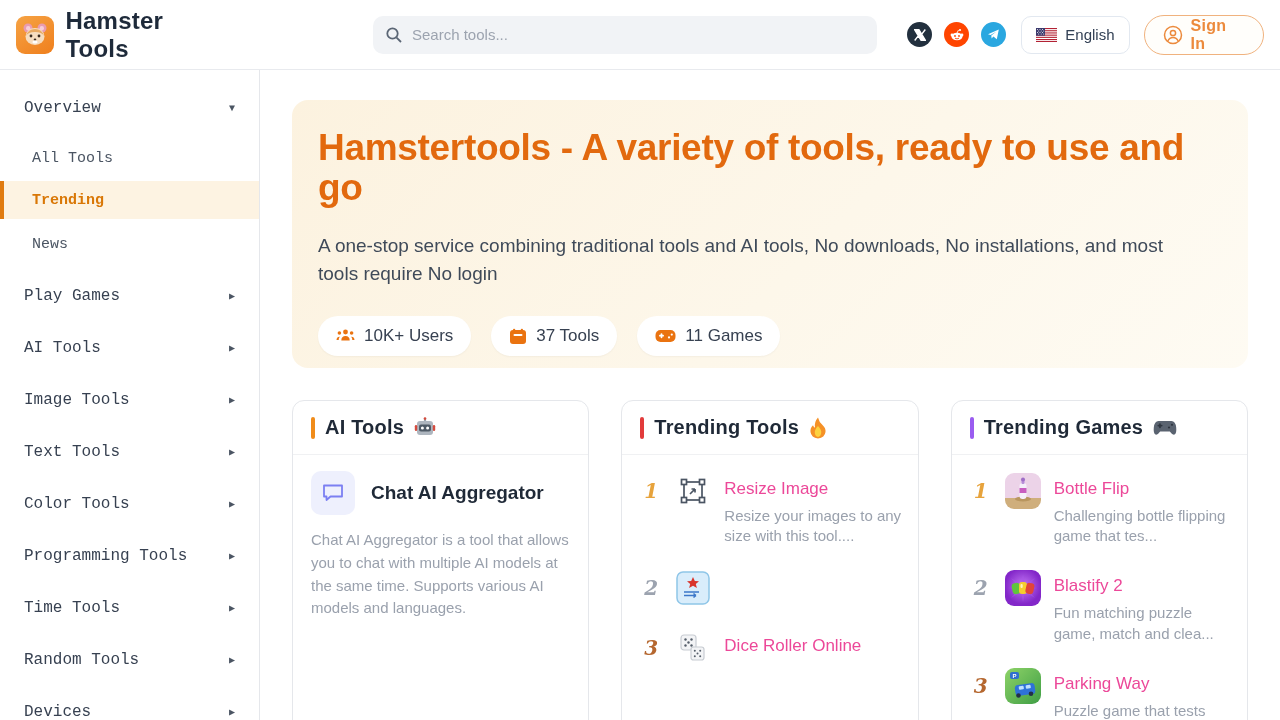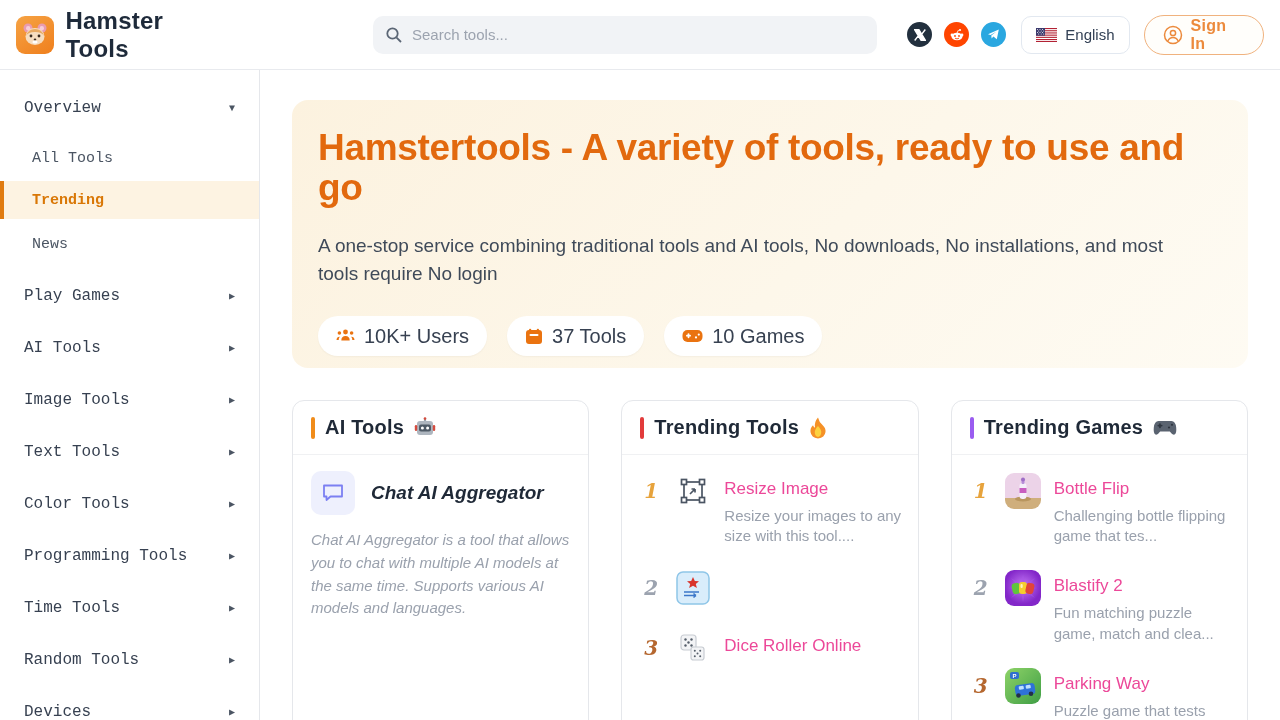--- a/index.html
+++ b/index.html
@@ -41,30 +41,30 @@
 
   
   .main { flex:1; padding:30px 32px 0 32px; background:#fff; min-width:0; }
   .hero { height:268px; border-radius:16px; padding:28px 26px;
     background:linear-gradient(135deg,#fcf2df 0%,#fdf7ea 55%,#fefbf3 100%); }
   .hero-title { font-size:37px; font-weight:bold; color:#e2690e; line-height:1.08;
     max-width:890px; letter-spacing:-0.3px; }
   .hero-sub { margin-top:24px; font-size:19px; color:#3f4a59; line-height:1.48; max-width:885px; }
   .badges { margin-top:28px; display:flex; gap:20px; }
   .badge { height:40px; background:#fff; border-radius:20px; padding:0 18px;
-    display:flex; align-items:center; gap:9px; font-size:20px; color:#374151;
+    display:flex; align-items:center; gap:9px; font-size:17px; color:#374151;
     box-shadow:0 1px 2px rgba(0,0,0,0.04); }
 
   .cols { margin-top:32px; display:flex; gap:32px; align-items:stretch; height:400px; }
   .card { flex:1; background:#fff; border:1px solid #e5e7eb; border-radius:12px; min-width:0; }
   .card-head { display:flex; align-items:center; gap:10px; padding:15px 18px;
     border-bottom:1px solid #f0f1f3; }
   .accent-bar { width:4px; height:22px; border-radius:2px; }
   .card-title { font-size:20px; font-weight:bold; color:#1f2937; letter-spacing:0.2px; }
-  .card-body { padding:16px 18px;font-style:italic; }
+  .card-body { padding:16px 18px; }
 
   
   .ai-item-top { display:flex; align-items:center; gap:16px; }
   .ai-icon-box { width:44px; height:44px; border-radius:10px; background:#eef0fd;
     display:flex; align-items:center; justify-content:center; }
   .ai-item-name { font-size:19px; font-weight:bold; color:#1f2937; }
   .ai-item-desc { margin-top:14px; font-size:15px; color:#9aa1ad; line-height:1.52; }
 
   
   .rank-item { display:grid; grid-template-columns:22px 36px 1fr; column-gap:13px;
@@ -268,21 +268,21 @@
           <div class="badge">
             <span>
               <svg width="21" height="14" viewBox="0 0 21 14">
                 <rect x="0.5" y="1" width="20" height="12" rx="5" fill="#ea7310"></rect>
                 <rect x="4" y="5.8" width="5" height="1.8" rx="0.9" fill="#fff"></rect>
                 <rect x="5.6" y="4.2" width="1.8" height="5" rx="0.9" fill="#fff"></rect>
                 <circle cx="14" cy="8.4" r="1.1" fill="#fff"></circle>
                   <circle cx="16.8" cy="5.6" r="1.1" fill="#fff"></circle>
               </svg>
             </span>
-            <span>10 Games</span>
+            <span>11 Games</span>
           </div>
         </div>
       </div>
 
       <div class="cols">
 
         <div class="card">
           <div class="card-head">
             <div class="accent-bar" style="background:#f08c1a;"></div>
             <div class="card-title">AI Tools</div>

